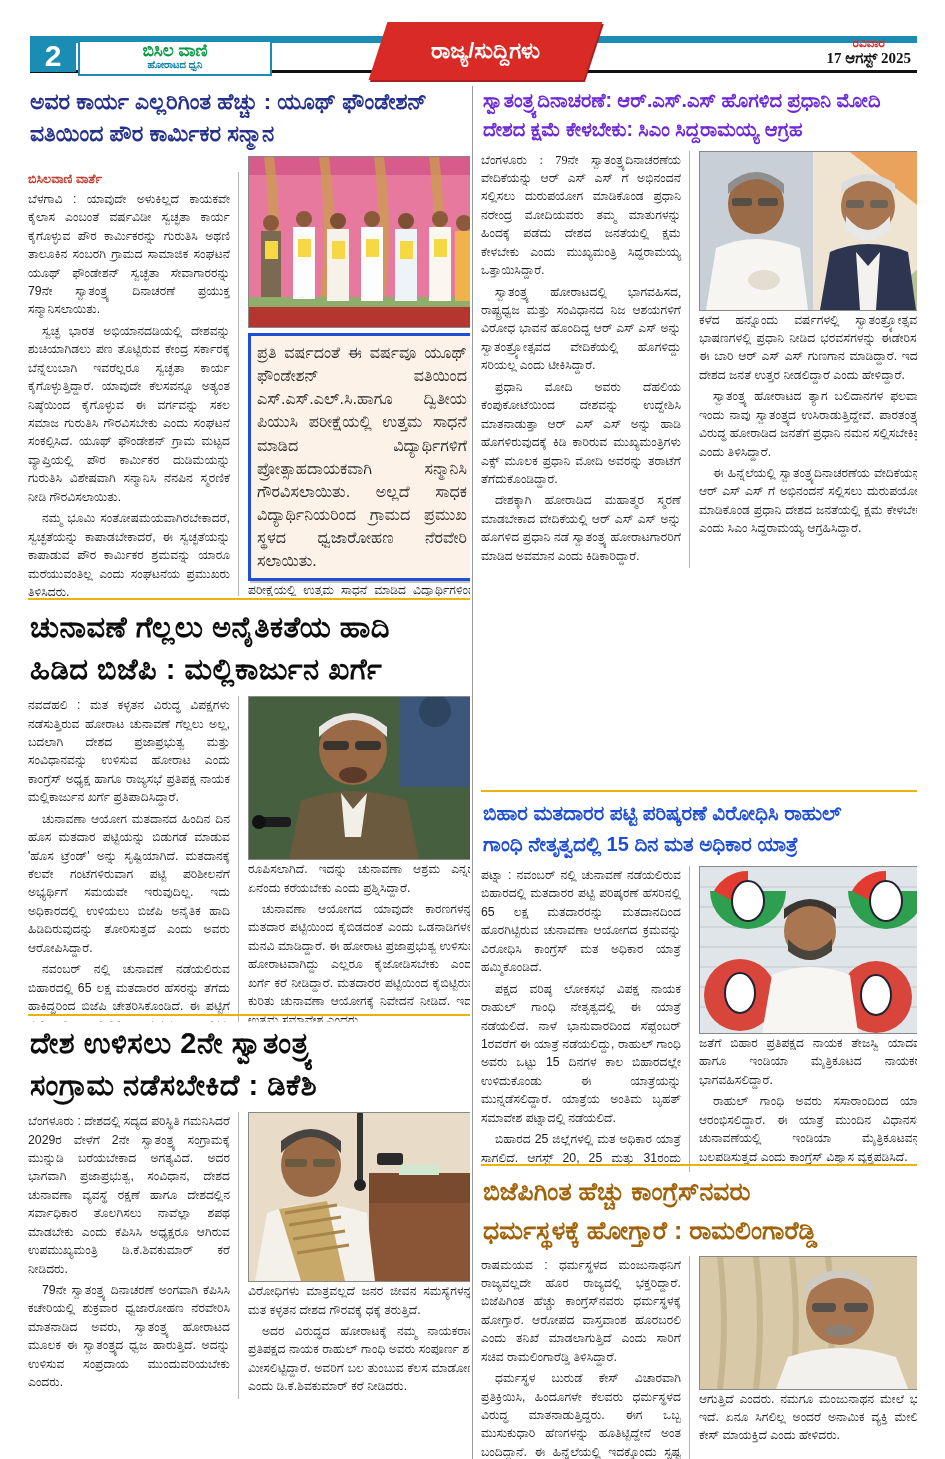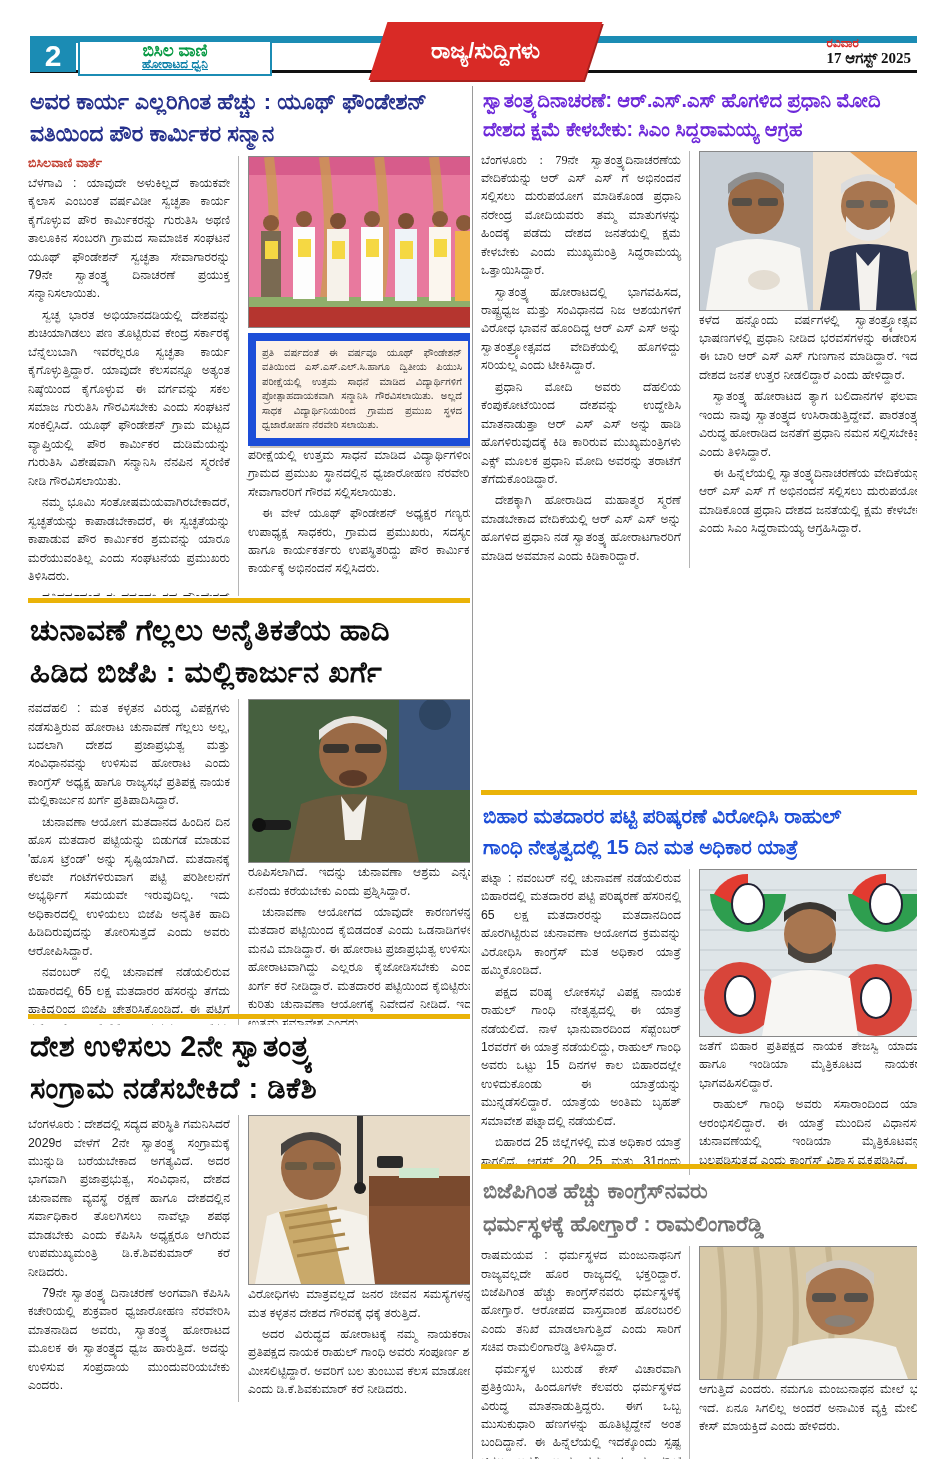--- a/index.html
+++ b/index.html
@@ -6,48 +6,48 @@
   .page{position:relative;width:945px;height:1459px;background:#ffffff;margin:0 auto;
         font-family:"Liberation Sans", sans-serif;overflow:hidden;}
   
   .teal-strip{position:absolute;left:30px;right:28px;top:36px;height:7px;background:#1b8cb4;}
   .header-black-rule{position:absolute;left:30px;right:28px;top:70px;height:3px;background:#111;}
   .pageno-box{position:absolute;left:30px;top:40px;width:46px;height:32px;background:#1b8cb4;
               color:#fff;font-size:30px;font-weight:bold;text-align:center;line-height:32px;}
   .mast-box{position:absolute;left:78px;top:40px;width:190px;height:32px;background:#fff;
             border:2px solid #1b8cb4;text-align:center;}
   .mast-title{color:#089a44;font-weight:bold;font-size:17px;line-height:17px;margin-top:0;}
-  .mast-tag{color:#0b7fa8;font-weight:bold;font-size:12px;line-height:11px;text-decoration:underline;}
+  .mast-tag{color:#0b7fa8;font-weight:bold;font-size:10px;line-height:11px;}
   .section-banner{position:absolute;left:378px;top:22px;width:215px;height:58px;background:#d92a26;
                   transform:skewX(-18deg);box-shadow:2px 2px 0 #a8201d;}
   .section-banner span{display:block;transform:skewX(18deg);color:#fff;font-weight:bold;
                   font-size:22px;text-align:center;line-height:58px;}
-  .date-block{position:absolute;right:34px;top:36px;}
+  .date-block{position:absolute;right:34px;top:36px;text-align:center;}
   .weekday{color:#d92a26;font-weight:bold;font-size:12px;}
   .date{color:#111;font-weight:bold;font-size:15px;font-family:"Liberation Serif",serif;}
   
   .center-divider{position:absolute;left:472px;top:86px;bottom:0;width:1px;background:#9a9a9a;}
   .article{position:absolute;overflow:hidden;}
   .hl{font-weight:bold;text-align:left;margin:0 2px 6px 2px;}
   .hl-blue{color:#26318c;font-size:22px;line-height:1.45;}
   .hl-red-lg{color:#6d28d9;font-size:19.5px;line-height:1.5;}
   .hl-black-xl{color:#0d0d0d;font-size:29px;line-height:1.45;letter-spacing:0.5px;}
   .hl-red-md{color:#1d4ed8;font-size:20px;line-height:1.55;}
-  .hl-black-lg{color:#737373;font-size:21px;line-height:1.55;}
-  .rule-top{border-top:5px solid #eab308;padding-top:6px;}
+  .hl-black-lg{color:#a16207;font-size:25px;line-height:1.55;}
+  .rule-top{border-top:2px solid #eab308;padding-top:6px;}
   .cols{display:flex;gap:9px;}
   .col{flex:0 0 auto;}
   .col-rule{border-right:1px solid #b5b5b5;padding-right:8px;}
   p.body{margin:0 0 3px 0;font-size:12.3px;line-height:1.5;text-align:justify;color:#1c1c1c;
          text-indent:14px;}
   p.body.nofirst{text-indent:0;}
   .byline{color:#c0392b;font-weight:bold;font-size:12.5px;margin:0 0 3px 0;}
   .photo{display:block;border:1px solid #888;}
-  .caption-box{border:8px solid #1d4ed8;background:#fdf2e8;box-shadow:2px 2px 0 #c9c2ba;
-               padding:5px 6px;margin-top:5px;font-size:10px;line-height:1.45;
+  .caption-box{border:3px solid #1d4ed8;background:#fdf2e8;box-shadow:2px 2px 0 #c9c2ba;
+               padding:5px 6px;margin-top:5px;font-size:16px;line-height:1.45;
                text-align:justify;color:#222;}
   .under-photo{margin-top:5px;}
 </style>
 </head>
 <body>
 
 <div class="page">
 
   <div class="teal-strip"></div>
   <div class="header-black-rule"></div>
@@ -62,21 +62,21 @@
   <div class="date-block">
     <div class="weekday">ರವಿವಾರ</div>
     <div class="date">17 ಆಗಸ್ಟ್ 2025</div>
   </div>
 
   <div class="center-divider"></div>
 
   <div class="article" style="left:28px;top:86px;width:442px;height:510px;">
     <div class="hl hl-blue">ಅವರ ಕಾರ್ಯ ಎಲ್ಲರಿಗಿಂತ ಹೆಚ್ಚು : ಯೂಥ್ ಫೌಂಡೇಶನ್ ವತಿಯಿಂದ ಪೌರ ಕಾರ್ಮಿಕರ ಸನ್ಮಾನ</div>
     <div class="cols">
-      <div class="col col-rule" style="width:202px;">
+      <div class="col col-rule" style="width:202px;margin-top:16px;">
         <p class="byline">ಬಿಸಿಲವಾಣಿ ವಾರ್ತೆ</p>
         <p class="body nofirst">ಬೆಳಗಾವಿ : ಯಾವುದೇ ಅಳುಕಿಲ್ಲದೆ ಕಾಯಕವೇ ಕೈಲಾಸ ಎಂಬಂತೆ ವರ್ಷವಿಡೀ ಸ್ವಚ್ಛತಾ ಕಾರ್ಯ ಕೈಗೊಳ್ಳುವ ಪೌರ ಕಾರ್ಮಿಕರನ್ನು ಗುರುತಿಸಿ ಅಥಣಿ ತಾಲೂಕಿನ ಸಂಬರಗಿ ಗ್ರಾಮದ ಸಾಮಾಜಿಕ ಸಂಘಟನೆ ಯೂಥ್ ಫೌಂಡೇಶನ್ ಸ್ವಚ್ಛತಾ ಸೇವಾಗಾರರನ್ನು 79ನೇ ಸ್ವಾತಂತ್ರ್ಯ ದಿನಾಚರಣೆ ಪ್ರಯುಕ್ತ ಸನ್ಮಾನಿಸಲಾಯಿತು.</p>
         <p class="body">ಸ್ವಚ್ಛ ಭಾರತ ಅಭಿಯಾನದಡಿಯಲ್ಲಿ ದೇಶವನ್ನು ಶುಚಿಯಾಗಿಡಲು ಪಣ ತೊಟ್ಟಿರುವ ಕೇಂದ್ರ ಸರ್ಕಾರಕ್ಕೆ ಬೆನ್ನೆಲುಬಾಗಿ ಇವರೆಲ್ಲರೂ ಸ್ವಚ್ಛತಾ ಕಾರ್ಯ ಕೈಗೊಳ್ಳುತ್ತಿದ್ದಾರೆ. ಯಾವುದೇ ಕೆಲಸವನ್ನೂ ಅತ್ಯಂತ ನಿಷ್ಠೆಯಿಂದ ಕೈಗೊಳ್ಳುವ ಈ ವರ್ಗವನ್ನು ಸಕಲ ಸಮಾಜ ಗುರುತಿಸಿ ಗೌರವಿಸಬೇಕು ಎಂದು ಸಂಘಟನೆ ಸಂಕಲ್ಪಿಸಿದೆ. ಯೂಥ್ ಫೌಂಡೇಶನ್ ಗ್ರಾಮ ಮಟ್ಟದ ವ್ಯಾಪ್ತಿಯಲ್ಲಿ ಪೌರ ಕಾರ್ಮಿಕರ ದುಡಿಮೆಯನ್ನು ಗುರುತಿಸಿ ವಿಶೇಷವಾಗಿ ಸನ್ಮಾನಿಸಿ ನೆನಪಿನ ಸ್ಮರಣಿಕೆ ನೀಡಿ ಗೌರವಿಸಲಾಯಿತು.</p>
         <p class="body">ನಮ್ಮ ಭೂಮಿ ಸಂತೋಷಮಯವಾಗಿರಬೇಕಾದರೆ, ಸ್ವಚ್ಛತೆಯನ್ನು ಕಾಪಾಡಬೇಕಾದರೆ, ಈ ಸ್ವಚ್ಛತೆಯನ್ನು ಕಾಪಾಡುವ ಪೌರ ಕಾರ್ಮಿಕರ ಶ್ರಮವನ್ನು ಯಾರೂ ಮರೆಯುವಂತಿಲ್ಲ ಎಂದು ಸಂಘಟನೆಯ ಪ್ರಮುಖರು ತಿಳಿಸಿದರು.</p>
         <p class="body">ಪ್ರತಿವರ್ಷದಂತೆ ಈ ವರ್ಷವೂ ಸಹ ಫೌಂಡೇಶನ್ ವತಿಯಿಂದ ಎಸ್.ಎಸ್.ಎಲ್.ಸಿ ಹಾಗೂ ದ್ವಿತೀಯ ಪಿಯುಸಿ ಸಾಧಕರನ್ನು ಗೌರವಿಸಲಾಯಿತು.</p>
       </div>
       <div class="col" style="width:228px;">
         <svg class="photo" width="228" height="170" viewBox="0 0 228 170">
           <rect width="228" height="170" fill="#e8799e"></rect>
           <rect y="0" width="228" height="18" fill="#d75c8b"></rect>

